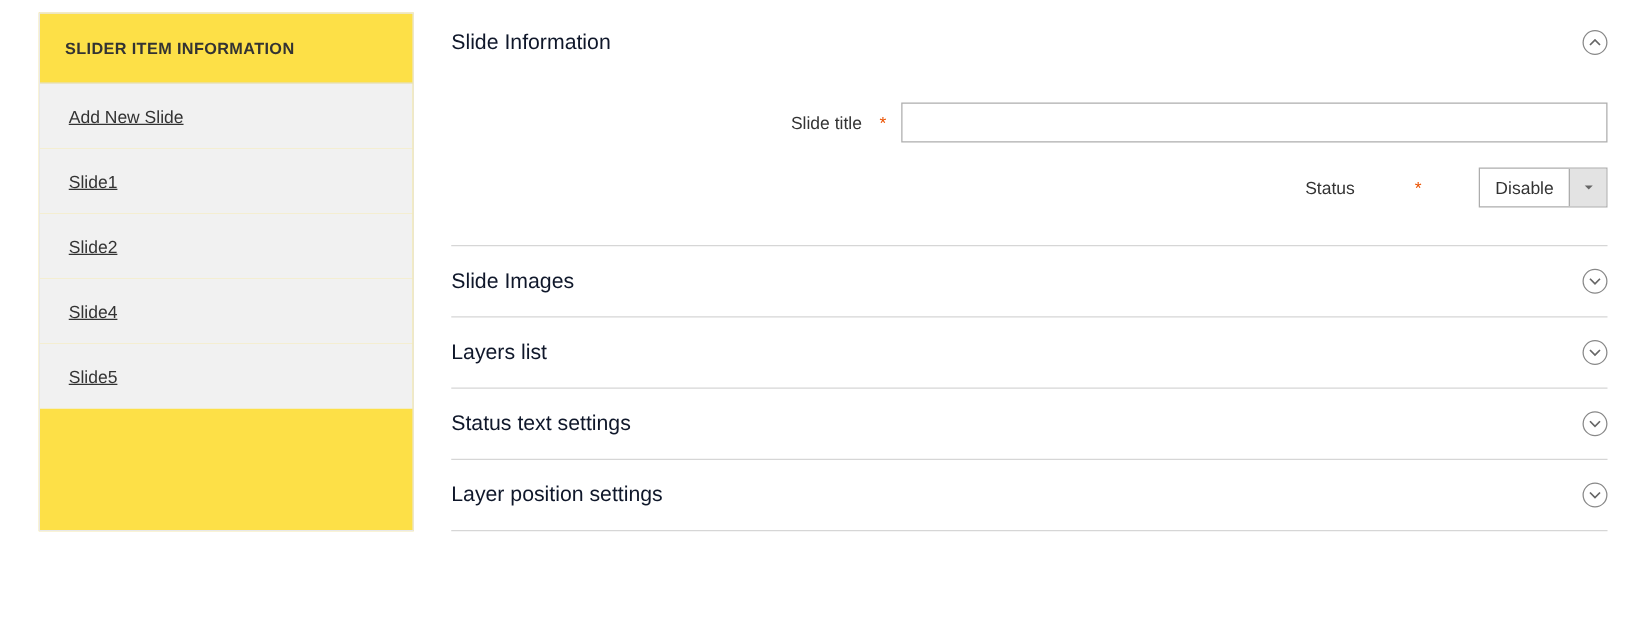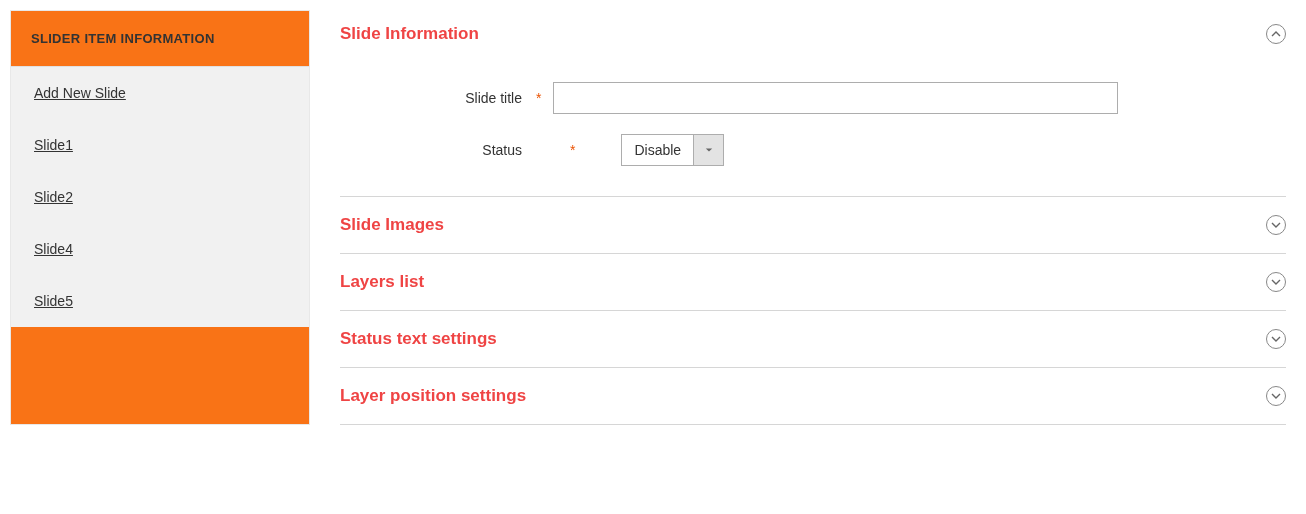--- a/index.html
+++ b/index.html
@@ -16,23 +16,24 @@
       height: 514px;
       position: relative;
     }
     .container {
       display: flex;
       padding: 10px 10px 10px 10px;
       gap: 30px;
     }
     .sidebar {
       width: 300px;
-      background: #f97316;
+      background: #fde047;
       border: 1px solid #e8e8e8;
       flex-shrink: 0;
+      margin-left: 21px;
     }
     .sidebar-header {
       padding: 20px 20px;
       font-weight: 600;
       font-size: 13px;
       letter-spacing: 0.3px;
       color: #333;
       border-bottom: 1px solid #e0e0e0;
     }
     .sidebar-item {
@@ -57,22 +58,22 @@
     }
     .section-header {
       display: flex;
       justify-content: space-between;
       align-items: center;
       padding: 18px 0;
       cursor: pointer;
     }
     .section-title {
       font-size: 17px;
-      color: #ef4444;
-      font-weight: 700;
+      color: #0f172a;
+      font-weight: 400;
     }
     .section-toggle {
       width: 20px;
       height: 20px;
       border: 1px solid #888;
       border-radius: 50%;
       display: flex;
       align-items: center;
       justify-content: center;
       font-size: 10px;
@@ -83,20 +84,21 @@
       width: 10px;
       height: 10px;
     }
     .section-body {
       padding: 20px 0 30px 0;
     }
     .form-row {
       display: flex;
       align-items: center;
       margin-bottom: 20px;
+      justify-content: flex-end;
     }
     .form-row:last-child {
       margin-bottom: 0;
       gap: 34px;
     }
     .form-label {
       width: 190px;
       text-align: right;
       font-size: 14px;
       color: #333;

